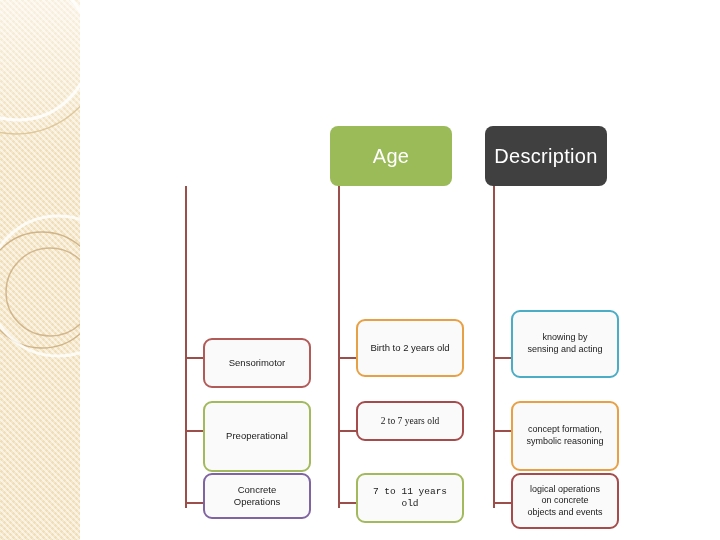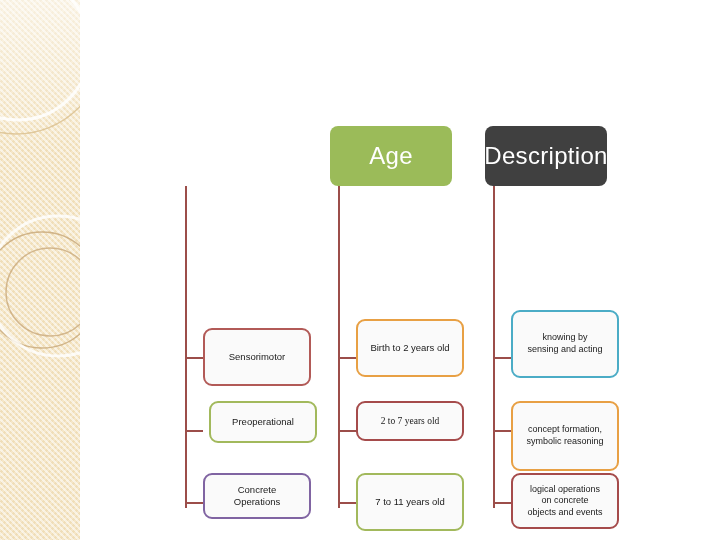--- a/index.html
+++ b/index.html
@@ -56,21 +56,21 @@
     position: absolute;
     top: 0;
     left: 0;
     width: 122px;
     height: 60px;
     border-radius: 8px;
     display: flex;
     align-items: center;
     justify-content: center;
     color: #ffffff;
-    font-size: 24px;
+    font-size: 20px;
     letter-spacing: 0.3px;
     box-sizing: border-box;
   }
 
   
   .trunk {
     position: absolute;
     left: 8px;
     top: 60px;
     width: 2px;
@@ -122,24 +122,24 @@
 
   <div class="column col-0">
     <div class="header-box">
       <span>Stage</span>
     </div>
     <div class="trunk" style="height:322px;"></div>
     <div class="branch" style="top:231px;"></div>
     <div class="branch" style="top:304px;"></div>
     <div class="branch" style="top:376px;"></div>
 
-    <div class="node-box" style="top:202px;height:58px;border-color:#B25A57;">
+    <div class="node-box" style="top:212px;height:50px;border-color:#B25A57;">
       <span class="node-label">Sensorimotor</span>
     </div>
-    <div class="node-box" style="top:275px;height:42px;border-color:#A2B95C;margin-left:6px;">
+    <div class="node-box" style="top:275px;height:71px;border-color:#A2B95C;">
       <span class="node-label">Preoperational</span>
     </div>
     <div class="node-box" style="top:347px;height:46px;border-color:#8064A2;">
       <span class="node-label">Concrete
 Operations</span>
     </div>
 
   </div>
 
   <div class="column col-1">
@@ -150,21 +150,21 @@
     <div class="branch" style="top:231px;"></div>
     <div class="branch" style="top:304px;"></div>
     <div class="branch" style="top:376px;"></div>
 
     <div class="node-box" style="top:193px;height:58px;border-color:#E8A044;">
       <span class="node-label">Birth to 2 years old</span>
     </div>
     <div class="node-box" style="top:275px;height:40px;border-color:#A54B4B;font-family:Liberation Serif, serif;">
       <span class="node-label">2 to 7 years old</span>
     </div>
-    <div class="node-box" style="top:347px;height:58px;border-color:#A2B95C;">
+    <div class="node-box" style="top:347px;height:50px;border-color:#A2B95C;font-family:Liberation Mono, monospace;">
       <span class="node-label">7 to 11 years old</span>
     </div>
 
   </div>
 
   <div class="column col-2">
     <div class="header-box" style="background:#404040;">
       <span>Description</span>
     </div>
     <div class="trunk" style="height:322px;"></div>

